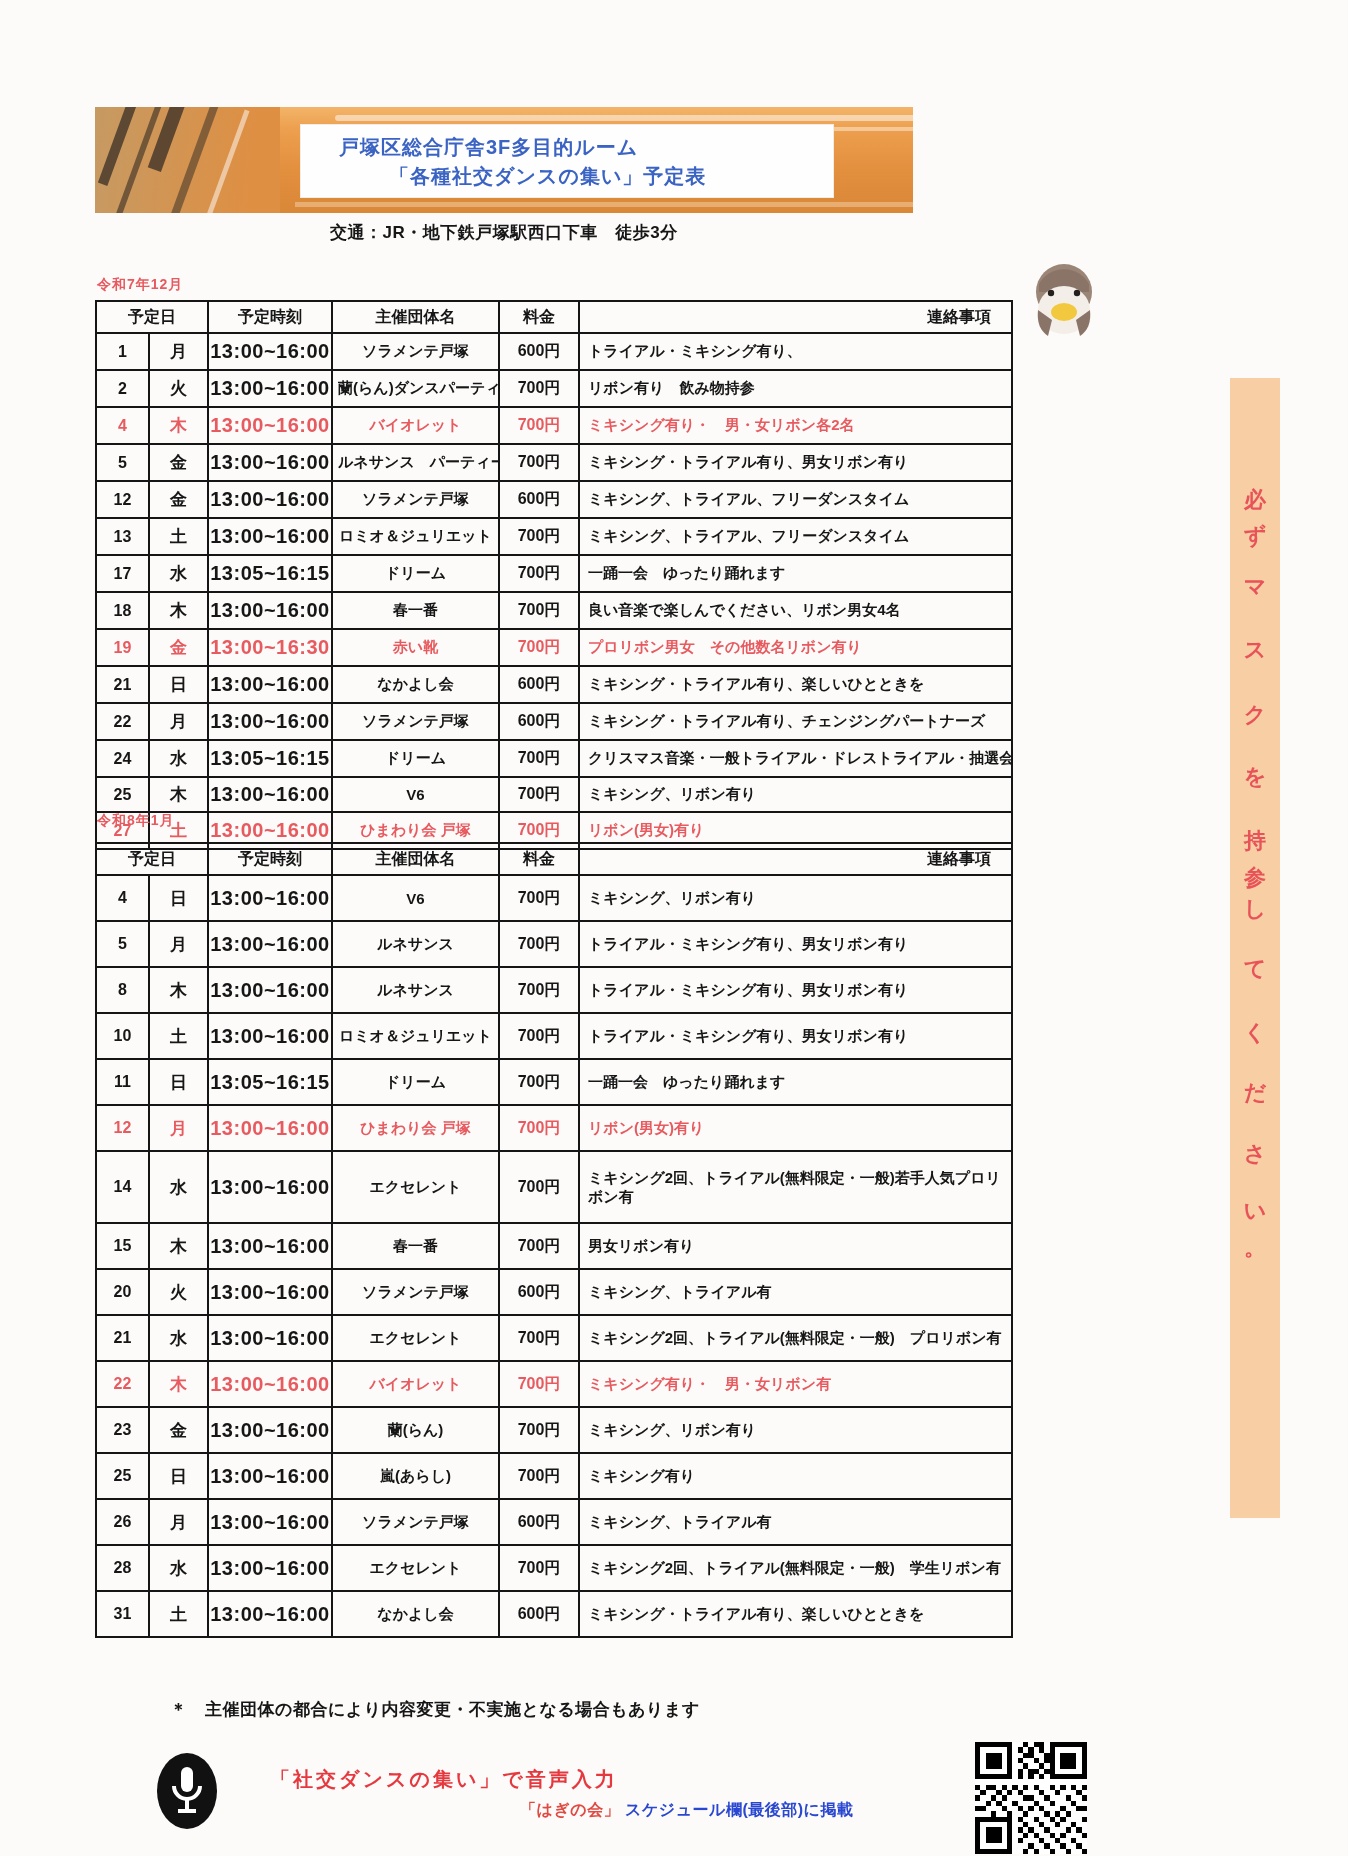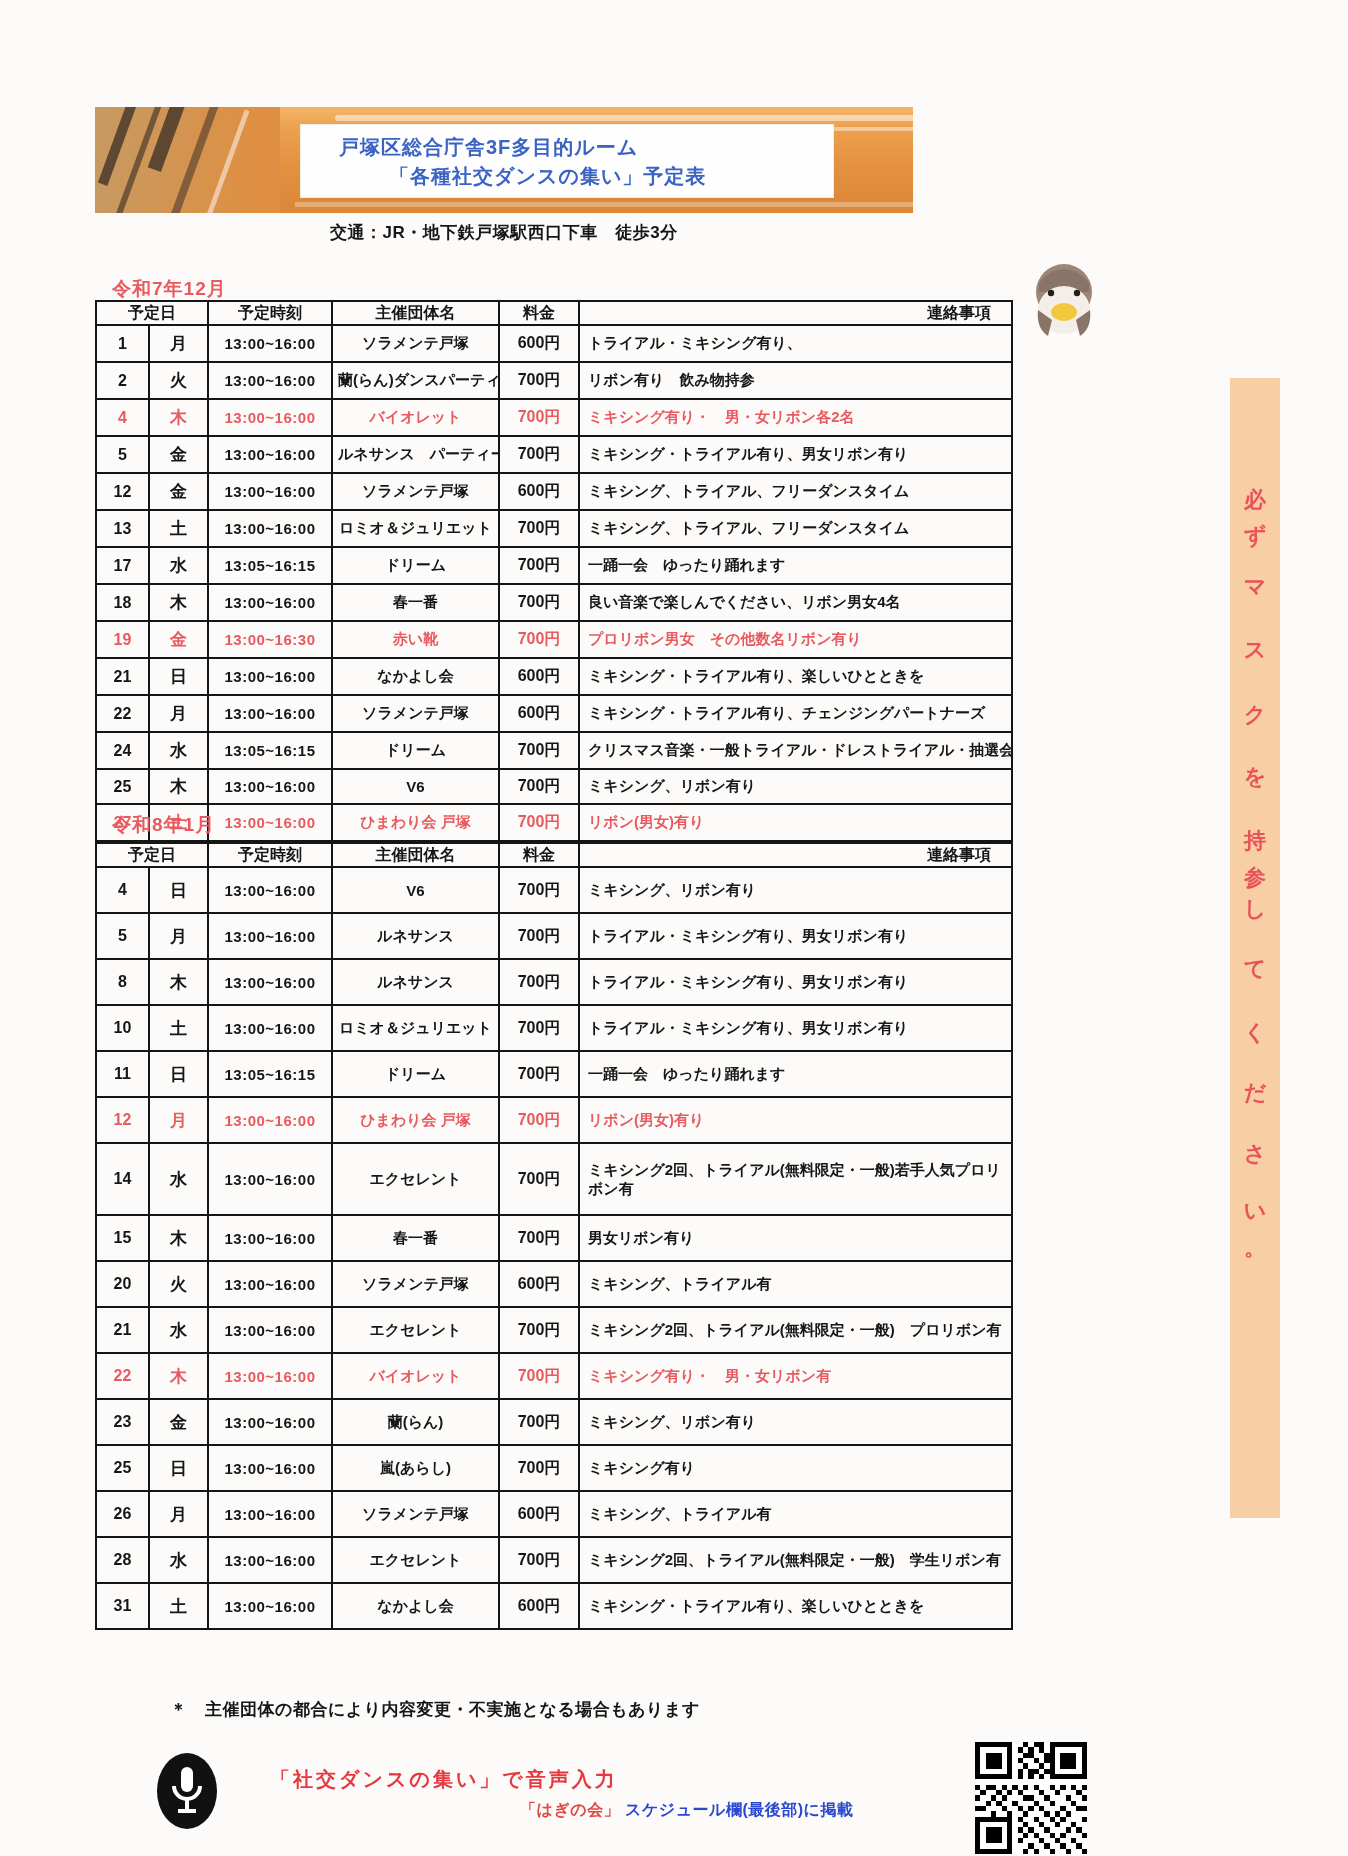--- a/index.html
+++ b/index.html
@@ -26,35 +26,35 @@
   .s5{left:130px;top:0;width:5px;height:115px;opacity:.5;background:#fff;}
   .band1{position:absolute;left:240px;top:8px;width:600px;height:6px;background:rgba(255,255,255,.5);border-radius:3px;}
   .band2{position:absolute;left:420px;top:20px;width:420px;height:4px;background:rgba(255,250,240,.45);}
   .band3{position:absolute;left:200px;bottom:6px;width:650px;height:5px;background:rgba(255,240,220,.35);}
   .banner-box{position:absolute;left:205px;top:17px;width:532px;height:72px;background:#fefefe;border:1px solid #f0ece6;}
   .banner-box .l1{margin:9px 0 2px 38px;font-size:20px;font-weight:bold;color:var(--blue);letter-spacing:1px;}
   .banner-box .l2{margin-left:88px;font-size:20px;font-weight:bold;color:var(--blue);letter-spacing:1px;}
   
   .transport{position:absolute;left:330px;top:221px;font-size:17px;font-weight:bold;letter-spacing:.5px;}
   
-  .tbl-title{position:absolute;left:112px;font-size:19px;font-weight:bold;color:var(--red);letter-spacing:1px;}
+  .tbl-title{position:absolute;left:97px;font-size:14px;font-weight:bold;color:var(--red);letter-spacing:1px;}
   .title-dec{top:276px;}
   .title-jan{top:812px;}
   table.sched{position:absolute;left:95px;border-collapse:collapse;table-layout:fixed;width:916px;}
   table.t1{top:300px;}
   table.t2{top:842px;}
   .sched th,.sched td{border:2px solid #151515;font-weight:bold;overflow:hidden;box-sizing:border-box;}
-  .sched thead th{height:24px;font-size:16px;text-align:center;padding:0;border-radius:13px;}
+  .sched thead th{height:32px;font-size:16px;text-align:center;padding:0;border-radius:13px;}
   .sched th.h-notes{text-align:right;padding-right:20px;}
   .t1 tbody td{height:32px;}
   .t2 tbody td{height:46px;}
   .t2 tr.tall td{height:72px;}
   .col-day{text-align:center;font-size:16px;}
   .col-dow{text-align:center;font-size:17px;}
-  .col-time{text-align:center;font-size:15px;letter-spacing:.5px;white-space:nowrap;}
+  .col-time{text-align:center;font-size:20px;letter-spacing:.5px;white-space:nowrap;}
   .col-group{text-align:center;padding:8px 5px;white-space:nowrap;font-size:15px;}
   .col-fee{text-align:center;font-size:16px;}
   .col-notes{text-align:left;padding:0 8px;font-size:15px;white-space:nowrap;}
   tr.tall .col-notes{white-space:normal;line-height:1.3;}
   tr.red td{color:var(--red);}
   
   .mask-strip{position:absolute;left:1230px;top:378px;width:50px;height:1140px;background:#f8cfa4;
     display:flex;justify-content:center;}
   .mask-text{writing-mode:vertical-rl;text-orientation:upright;padding-top:92px;
     font-size:22px;font-weight:bold;color:#e8535a;letter-spacing:36px;}

